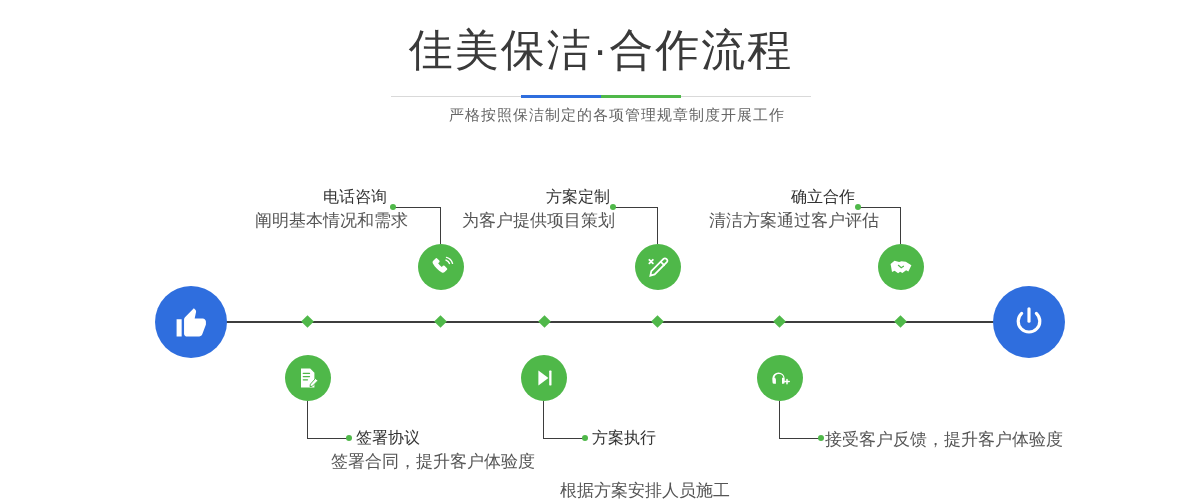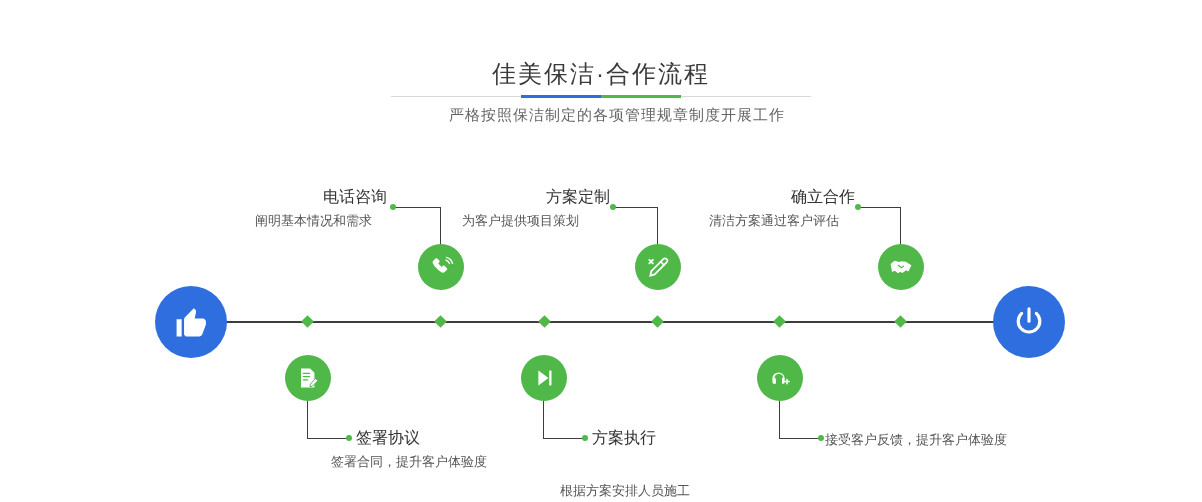--- a/index.html
+++ b/index.html
@@ -15,24 +15,24 @@
     width: 1202px;
     height: 502px;
     background: #ffffff;
     overflow: hidden;
   }
 
   
   .title {
     position: absolute;
     left: 0;
-    top: 52px;
+    top: 28px;
     width: 1202px;
     text-align: center;
-    font-size: 24px;
+    font-size: 44px;
     letter-spacing: 2px;
     color: #3a3a3a;
     font-weight: normal;
     line-height: 44px;
   }
   .rule-wrap {
     position: absolute;
     left: 0;
     top: 95px;
     width: 1202px;
@@ -141,21 +141,21 @@
     position: absolute;
     color: #3a3a3a;
   }
   .label-title {
     font-size: 16px;
     color: #333333;
     line-height: 22px;
     white-space: nowrap;
   }
   .label-desc {
-    font-size: 13px;
+    font-size: 17px;
     color: #555555;
     line-height: 20px;
     white-space: nowrap;
     margin-top: 3px;
   }
   .lb-above { text-align: left; }
   .lb-below { text-align: left; }
 
   svg { display: block; }
 </style>

